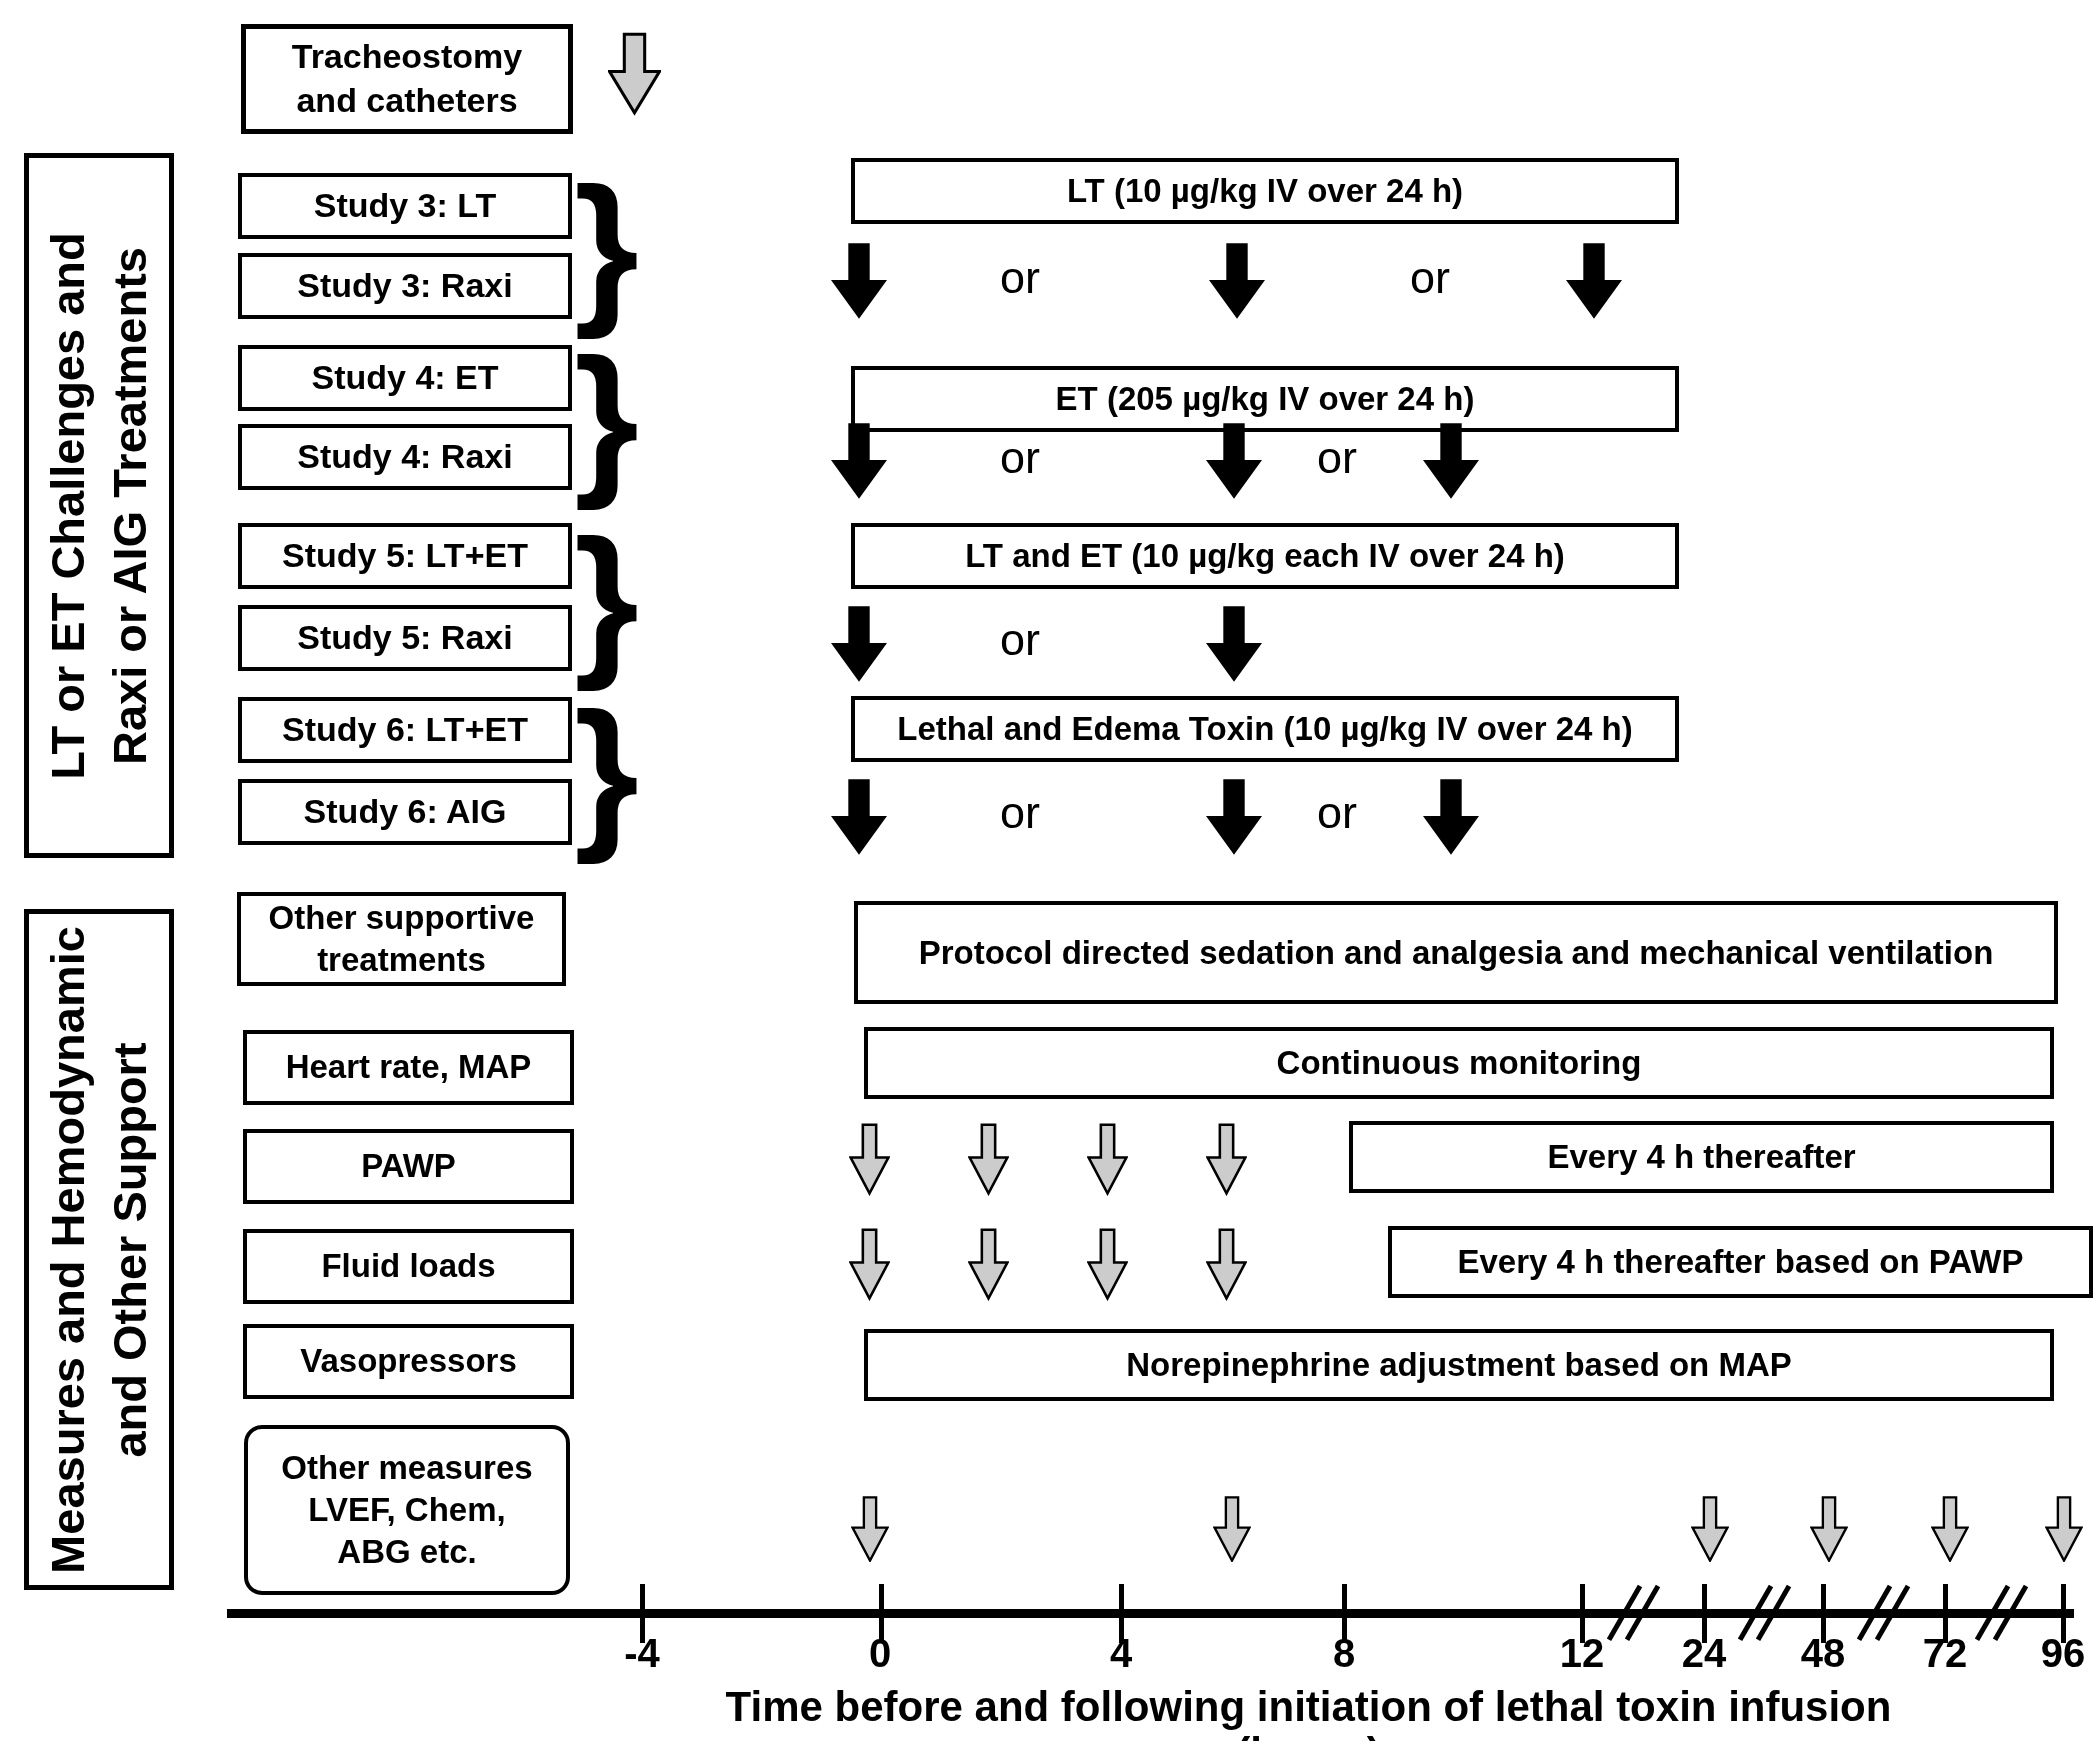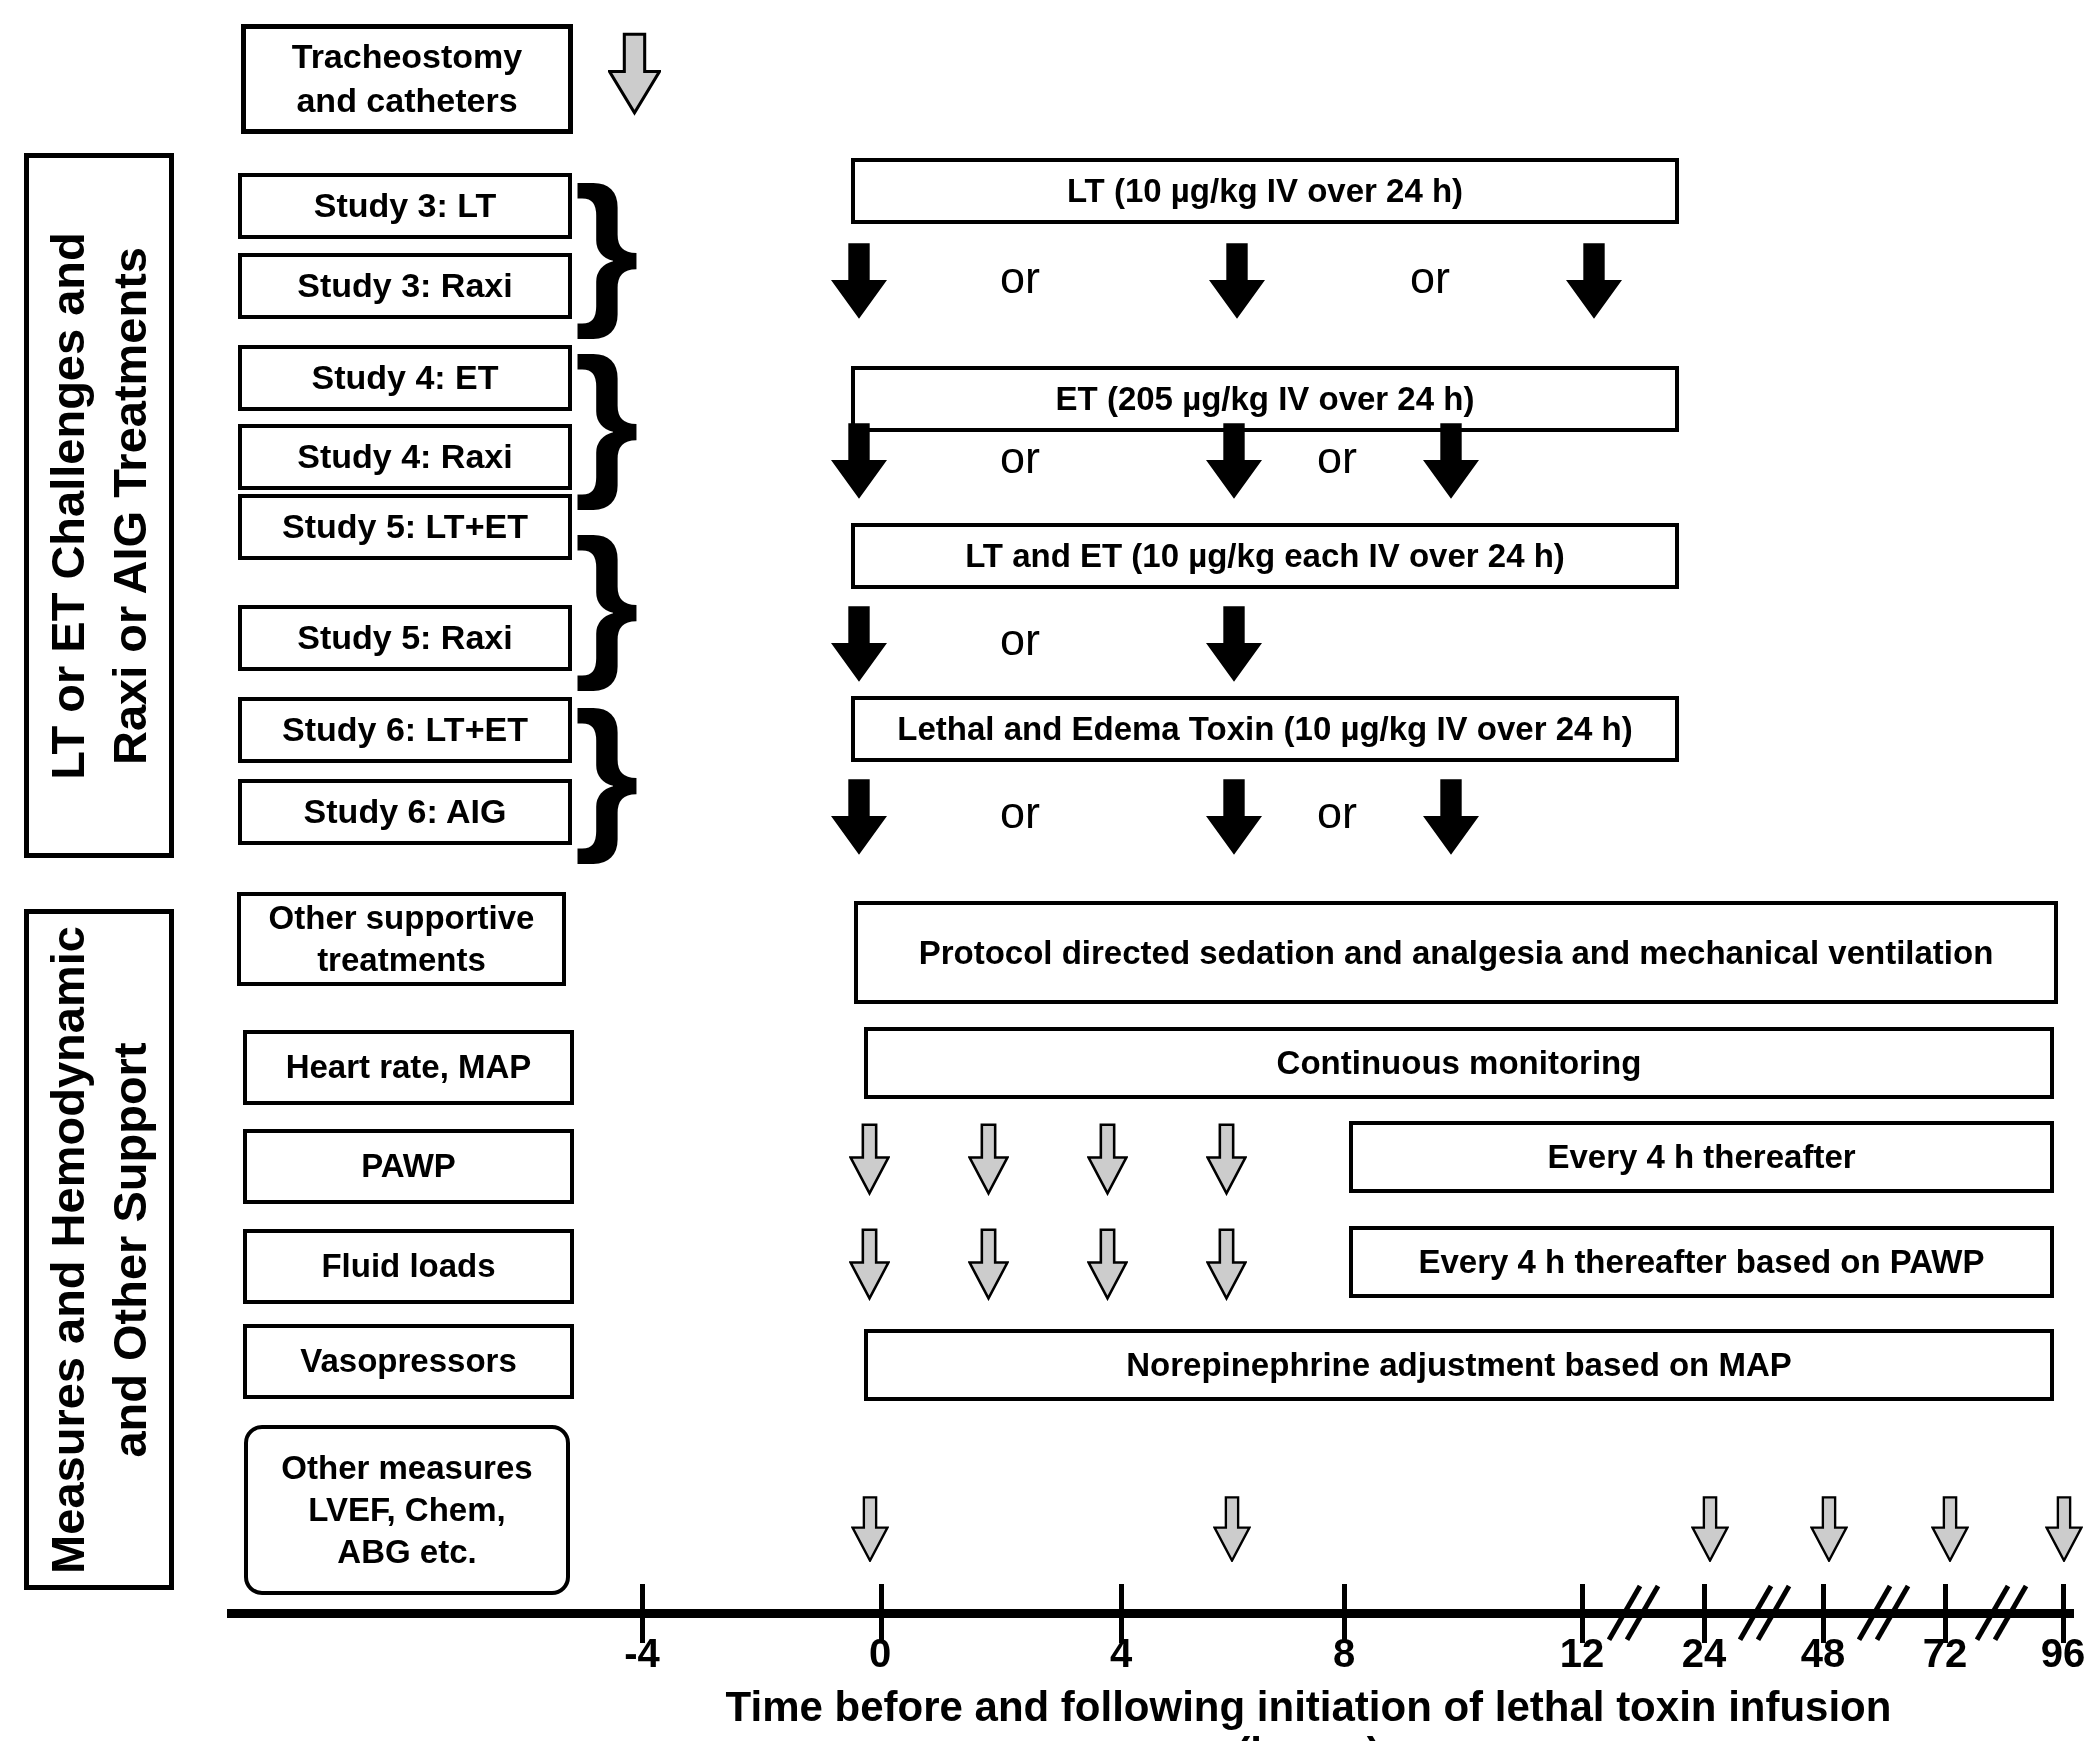--- a/index.html
+++ b/index.html
@@ -95,21 +95,21 @@
   </div>
   <div class="obox" style="left:238px;top:253px;width:326px;height:58px;border-width:4.8px;">
     <div>Study 3: Raxi</div>
   </div>
   <div class="obox" style="left:238px;top:345px;width:326px;height:58px;border-width:4.8px;">
     <div>Study 4: ET</div>
   </div>
   <div class="obox" style="left:238px;top:424px;width:326px;height:58px;border-width:4.8px;">
     <div>Study 4: Raxi</div>
   </div>
-  <div class="obox" style="left:238px;top:494px;width:326px;height:58px;border-width:4.8px;text-align:center;">
+  <div class="obox" style="left:238px;top:523px;width:326px;height:58px;border-width:4.8px;text-align:center;">
     <div>Study 5: LT+ET</div>
   </div>
   <div class="obox" style="left:238px;top:605px;width:326px;height:58px;border-width:4.8px;">
     <div>Study 5: Raxi</div>
   </div>
   <div class="obox" style="left:238px;top:697px;width:326px;height:58px;border-width:4.8px;">
     <div>Study 6: LT+ET</div>
   </div>
   <div class="obox" style="left:238px;top:779px;width:326px;height:58px;border-width:4.8px;">
     <div>Study 6: AIG</div>
@@ -230,21 +230,21 @@
 
   <div class="tbar" style="left:854px;top:901px;width:1196px;height:95px;">
     <div>Protocol directed sedation and analgesia and mechanical ventilation</div>
   </div>
   <div class="tbar" style="left:864px;top:1027px;width:1182px;height:64px;">
     <div>Continuous monitoring</div>
   </div>
   <div class="tbar" style="left:1349px;top:1121px;width:697px;height:64px;">
     <div>Every 4 h thereafter</div>
   </div>
-  <div class="tbar" style="left:1349px;top:1226px;width:697px;height:64px;">
+  <div class="tbar" style="left:1388px;top:1226px;width:697px;height:64px;">
     <div>Every 4 h thereafter based on PAWP</div>
   </div>
   <div class="tbar" style="left:864px;top:1329px;width:1182px;height:64px;">
     <div>Norepinephrine adjustment based on MAP</div>
   </div>
 
   <div class="abs" style="left:849px;top:1122px;">
     <svg width="41" height="74" viewBox="0 0 80 140">
         <polygon points="27,3 53,3 53,67 77,67 40,137 3,67 27,67" fill="#cccccc" stroke="#000" stroke-width="5"></polygon>
       </svg>

